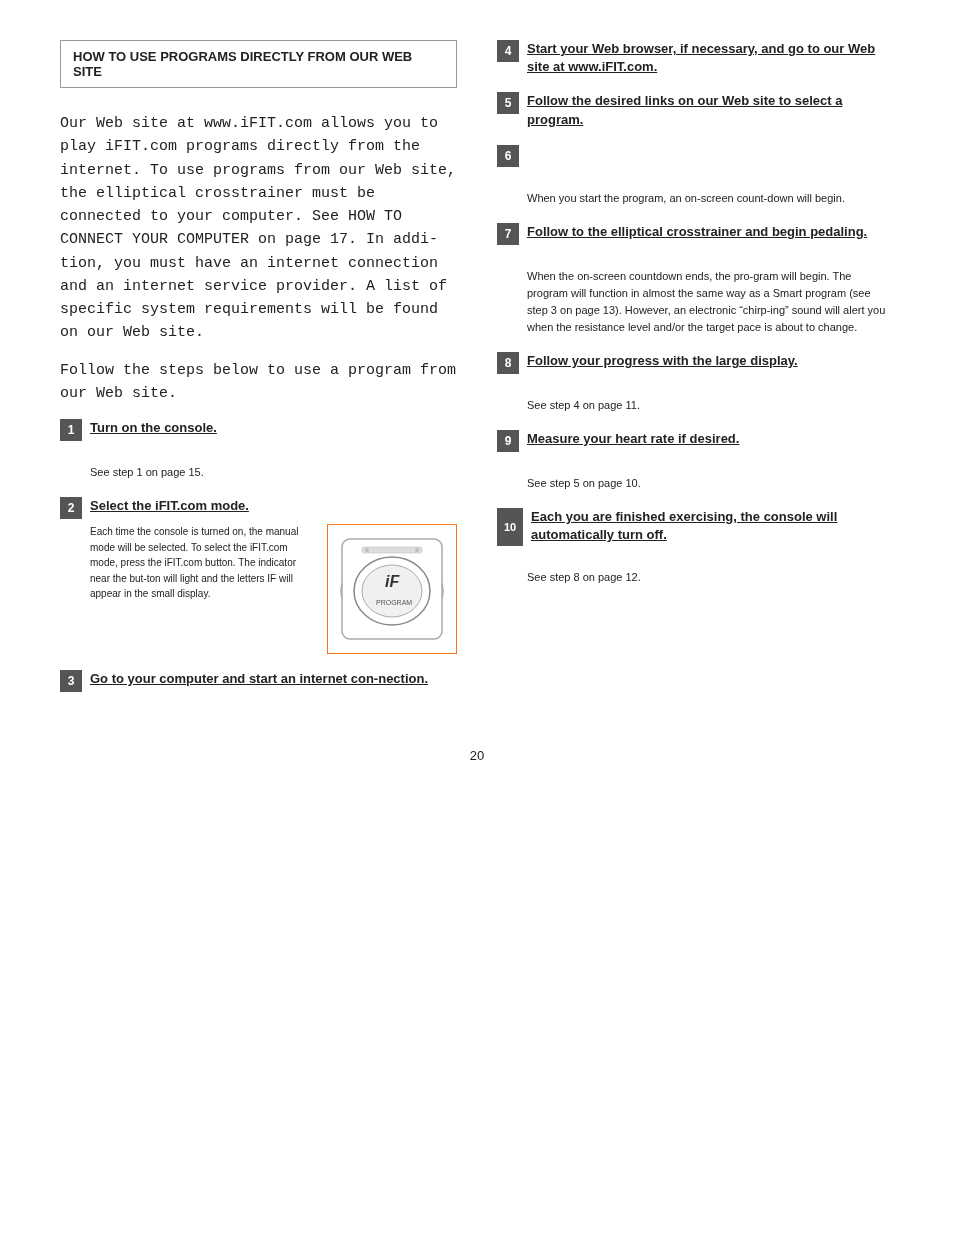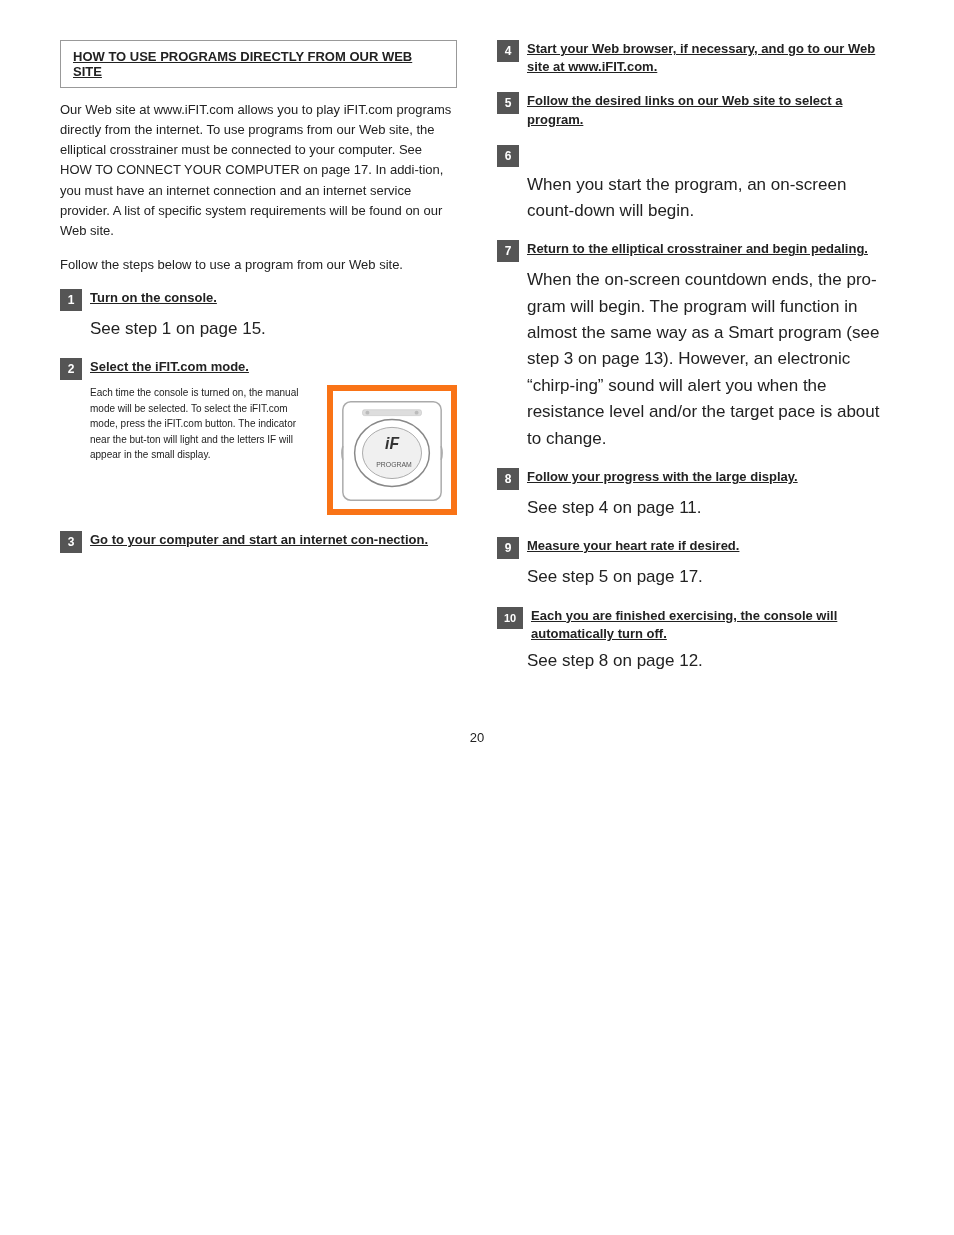--- a/index.html
+++ b/index.html
@@ -24,32 +24,32 @@
     }
     .left-col {
       flex: 1;
     }
     .right-col {
       flex: 1;
     }
     .section-header {
       border: 1.5px solid #999;
       padding: 8px 12px;
-      margin-bottom: 12px;
-      text-decoration: underline;
+      margin-bottom: 24px;
     }
     .section-header-title {
       font-weight: bold;
       font-size: 13px;
       text-transform: uppercase;
     }
     .intro-text {
-      font-size: 13px;
+      font-size: 15px;
       line-height: 1.55;
       margin-bottom: 14px;
+      font-family: Liberation Mono, monospace;
     }
     .step-container {
       margin-bottom: 16px;
     }
     .step-row {
       display: flex;
       align-items: flex-start;
       gap: 8px;
     }
     .step-number {
@@ -60,63 +60,63 @@
       font-weight: bold;
       font-size: 12px;
       display: flex;
       align-items: center;
       justify-content: center;
       flex-shrink: 0;
       margin-top: 0px;
     }
     .step-number-large {
       min-width: 26px;
-      height: 22px;
+      height: 38px;
       background: #555;
       color: #fff;
       font-weight: bold;
       font-size: 11px;
       display: flex;
       align-items: center;
       justify-content: center;
       flex-shrink: 0;
       margin-top: 0px;
     }
     .step-title {
       font-weight: bold;
       font-size: 13px;
       line-height: 1.4;
       text-decoration: underline;
     }
     .step-body {
-      font-size: 17px;
+      font-size: 11px;
       line-height: 1.55;
-      margin-top: 5px;
+      margin-top: 23px;
       margin-left: 30px;
     }
     .step-body-inline {
       display: flex;
       gap: 12px;
       margin-top: 5px;
       margin-left: 30px;
     }
     .step-body-text {
       flex: 1;
       font-size: 10px;
       line-height: 1.55;
     }
     .ifit-image {
       width: 130px;
       height: 130px;
-      border: 6px solid #f97316;
+      border: 1px solid #f97316;
       flex-shrink: 0;
       position: relative;
       overflow: hidden;
       display: flex;
-      align-items: flex-start;
+      align-items: center;
       justify-content: center;
     }
     .ifit-svg {
       width: 120px;
       height: 120px;
     }
     .page-number {
       text-align: center;
       font-size: 13px;
       margin-top: 40px;
@@ -203,39 +203,39 @@
       <div class="step-container">
         <div class="step-row">
           <div class="step-number">6</div>
         </div>
         <div class="step-body">When you start the program, an on-screen count-down will begin.</div>
       </div>
 
       <div class="step-container">
         <div class="step-row">
           <div class="step-number">7</div>
-          <div class="step-title">Return to the elliptical crosstrainer and begin pedaling.</div>
+          <div class="step-title">Follow to the elliptical crosstrainer and begin pedaling.</div>
         </div>
         <div class="step-body">When the on-screen countdown ends, the pro-gram will begin. The program will function in almost the same way as a Smart program (see step 3 on page 13). However, an electronic “chirp-ing” sound will alert you when the resistance level and/or the target pace is about to change.</div>
       </div>
 
       <div class="step-container">
         <div class="step-row">
           <div class="step-number">8</div>
           <div class="step-title">Follow your progress with the large display.</div>
         </div>
         <div class="step-body">See step 4 on page 11.</div>
       </div>
 
       <div class="step-container">
         <div class="step-row">
           <div class="step-number">9</div>
           <div class="step-title">Measure your heart rate if desired.</div>
         </div>
-        <div class="step-body">See step 5 on page 17.</div>
+        <div class="step-body">See step 5 on page 10.</div>
       </div>
 
       <div class="step-container">
         <div class="step-row">
           <div class="step-number-large">10</div>
           <div class="step-title">Each you are finished exercising, the console will automatically turn off.</div>
         </div>
         <div class="step-body">See step 8 on page 12.</div>
       </div>
 

